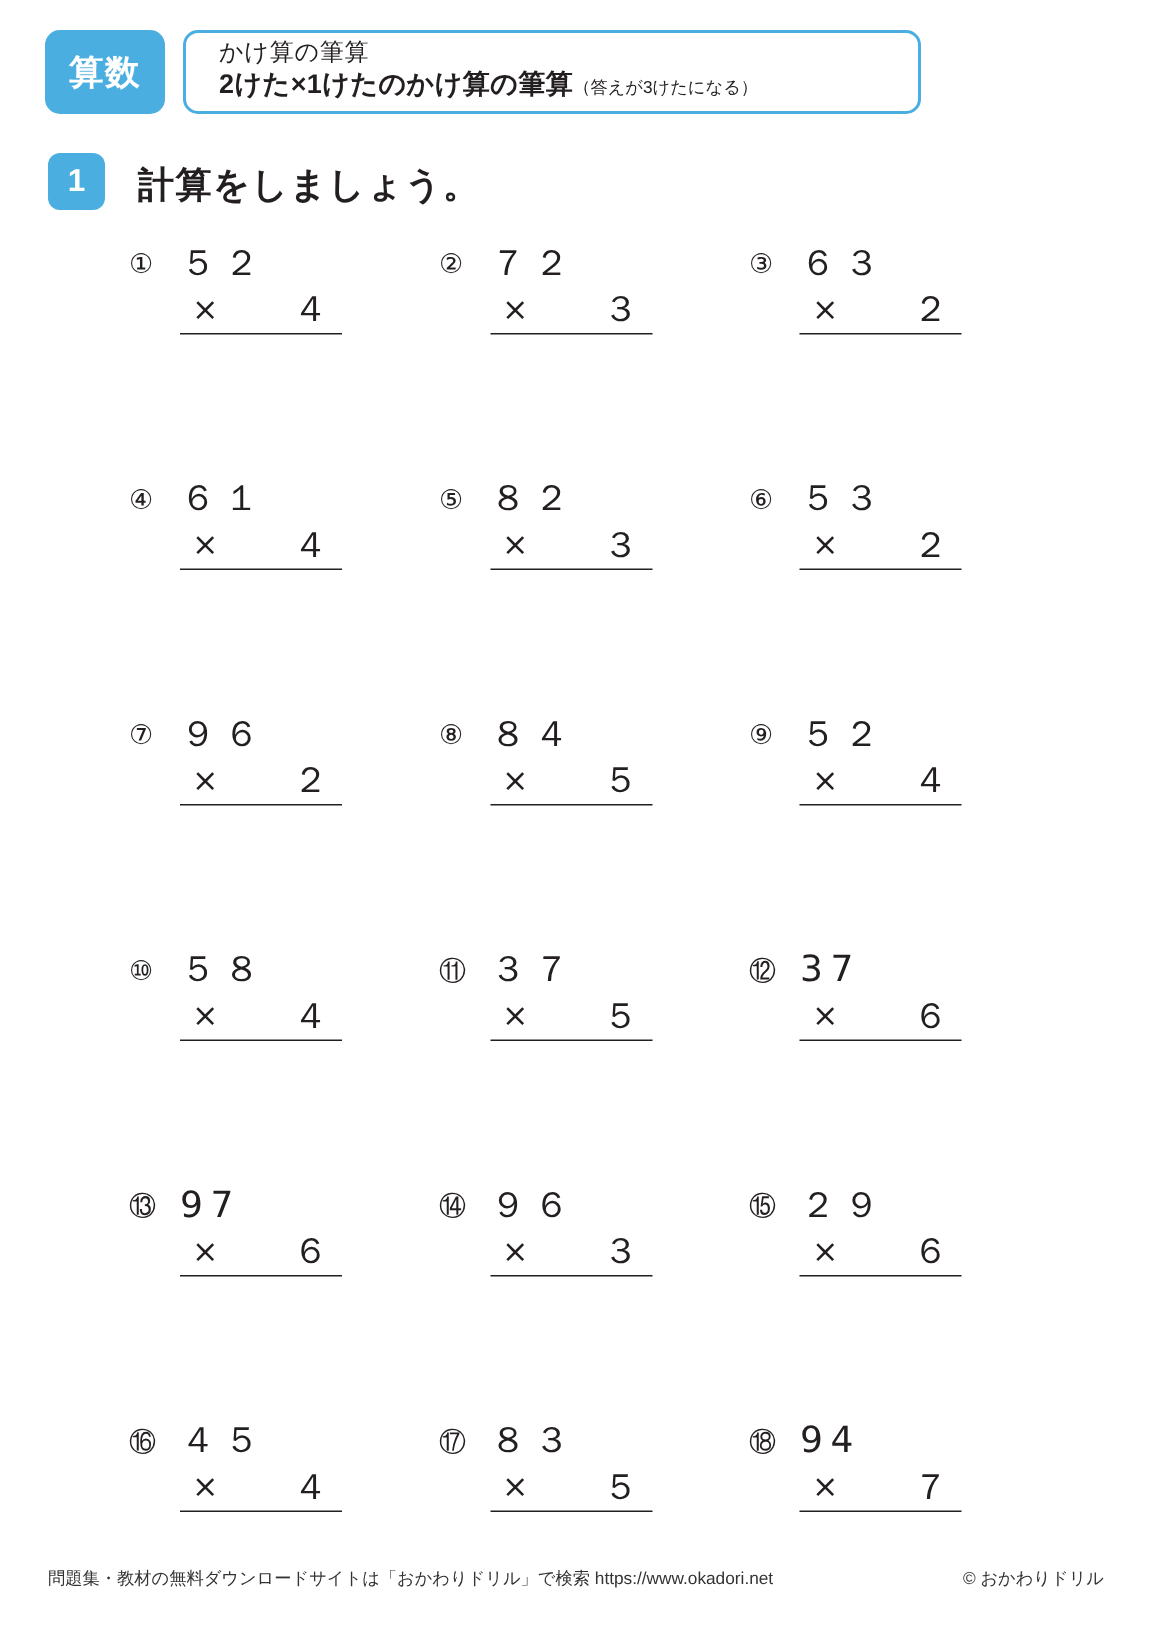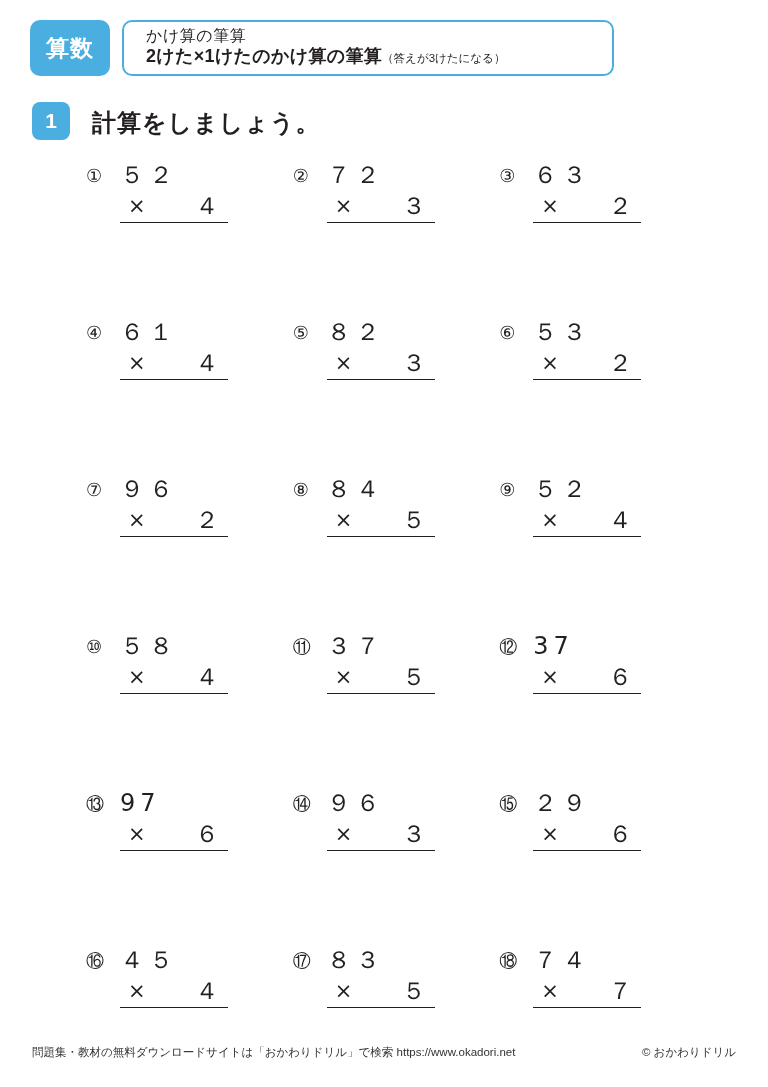--- a/index.html
+++ b/index.html
@@ -376,21 +376,21 @@
         <div class="top">８３</div>
         <div class="bottom">
           <span class="op">×</span>
           <span>５</span>
         </div>
       </div>
     </div>
     <div class="cell">
       <div class="qnum">⑱</div>
       <div class="calc">
-        <div class="top">７４</div>
+        <div class="top">94</div>
         <div class="bottom">
           <span class="op">×</span>
           <span>７</span>
         </div>
       </div>
     </div>
   </div>
 
 </div>
 

